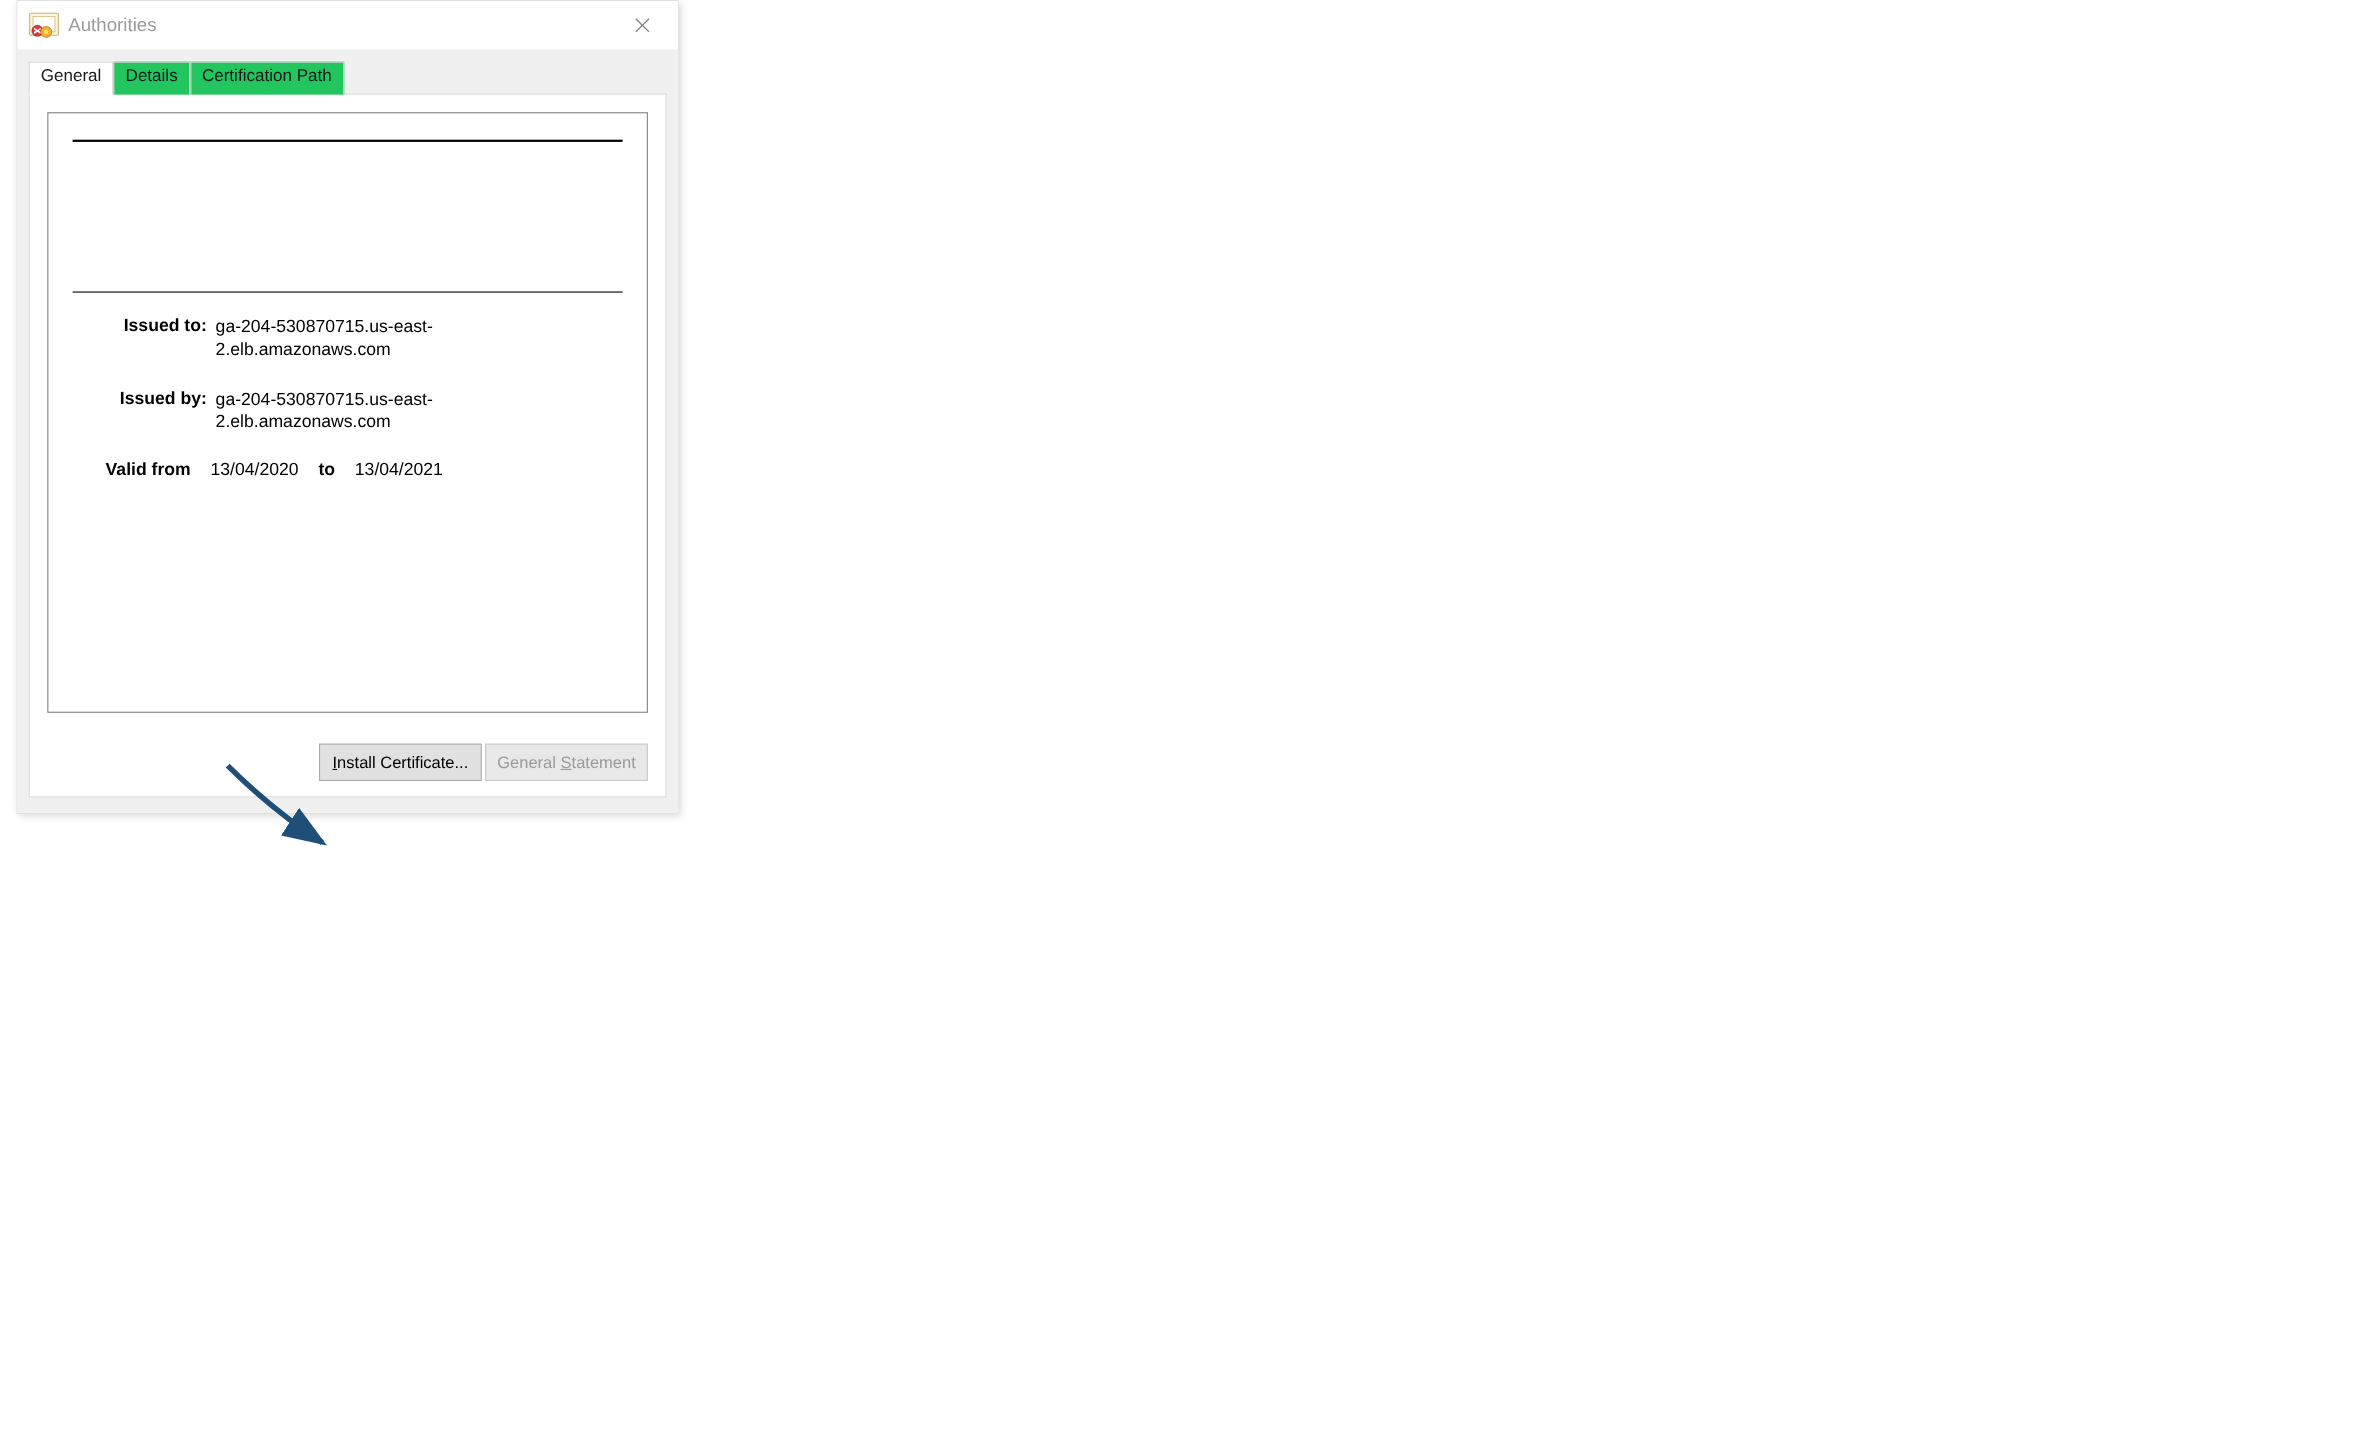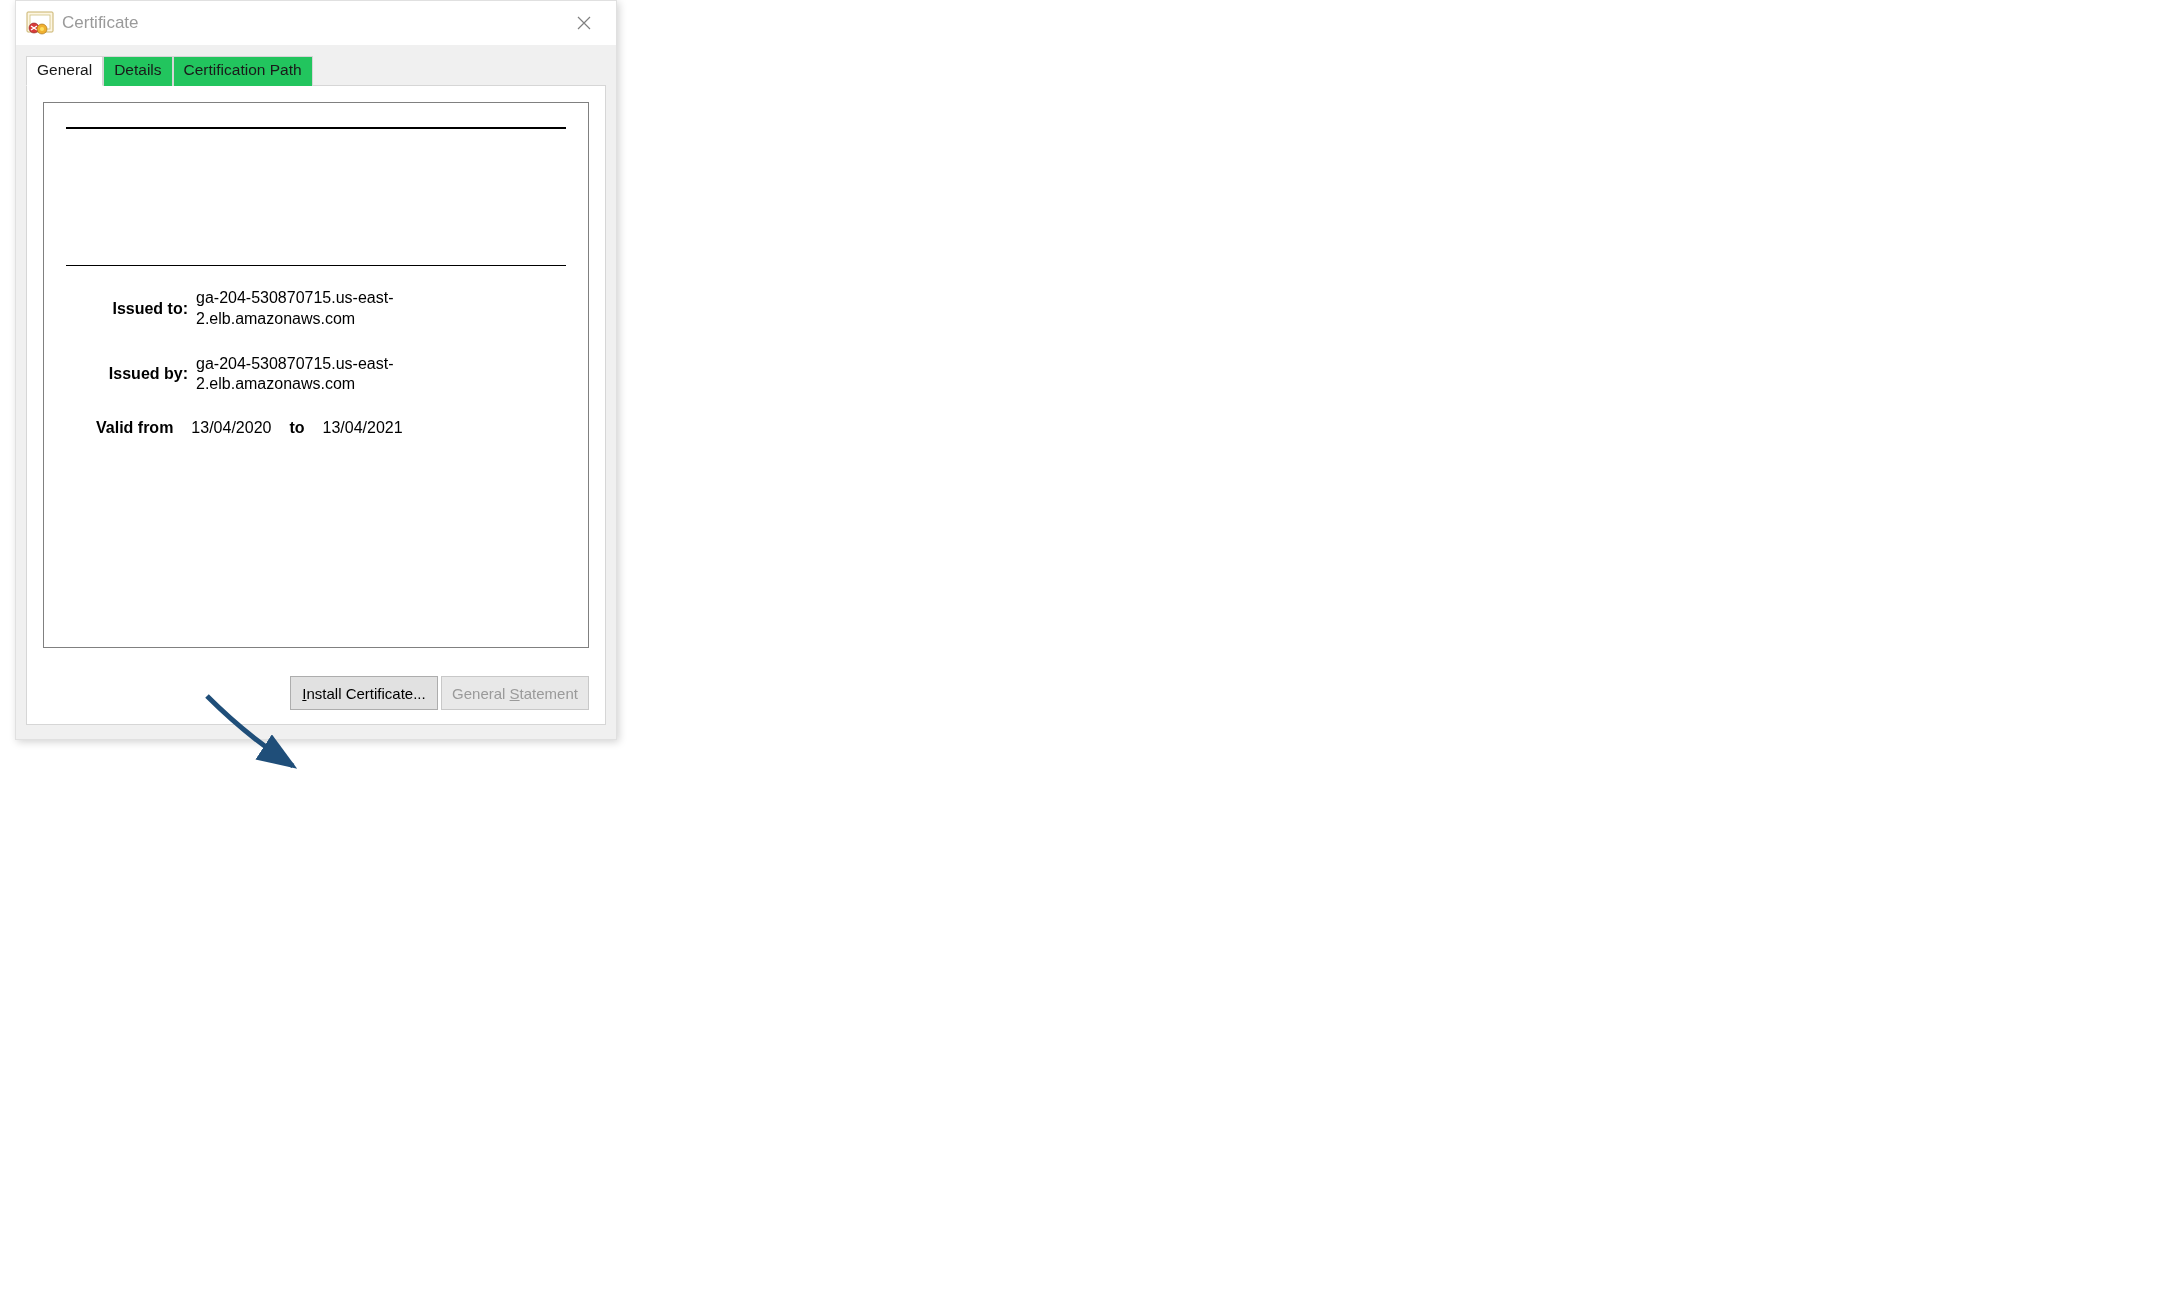--- a/index.html
+++ b/index.html
@@ -115,21 +115,21 @@
     margin: 136px 0 0 0;
   }
   .field-block {
     margin-top: 22px;
     padding-left: 30px;
     font-size: 16px;
     color: #000000;
   }
   .field-row {
     display: flex;
-    align-items: center;
+    align-items: flex-start;
     margin-bottom: 24px;
   }
   .field-label {
     font-weight: bold;
     min-width: 100px;
     text-align: right;
     padding-right: 8px;
   }
   .field-value {
     max-width: 260px;
@@ -197,21 +197,21 @@
     <span class="titlebar-icon">
       <svg viewBox="0 0 28 24" width="28" height="24">
         <rect x="1" y="1" width="26" height="20" rx="1" fill="#fdf6e3" stroke="#c9b26a" stroke-width="1"></rect>
         <rect x="4" y="4" width="20" height="14" fill="#ffffff" stroke="#d0c080" stroke-width="0.8"></rect>
         <circle cx="8" cy="17" r="5" fill="#d83b3b" stroke="#8a1f1f" stroke-width="0.6"></circle>
         <path d="M5 15 L11 19 M5 19 L11 15" stroke="#ffffff" stroke-width="1.4"></path>
         <circle cx="16" cy="18" r="5" fill="#f0b030" stroke="#a06a10" stroke-width="0.6"></circle>
         <circle cx="16" cy="18" r="2" fill="#ffe060"></circle>
       </svg>
     </span>
-    <span class="titlebar-text">Certificate</span>
+    <span class="titlebar-text">Authorities</span>
     <div class="close-btn">
       <svg width="14" height="14" viewBox="0 0 14 14">
         <path d="M1 1 L13 13 M13 1 L1 13" stroke="#808080" stroke-width="1.2"></path>
       </svg>
     </div>
   </div>
 
   <div class="body-area">
 
     <div class="tabstrip">

